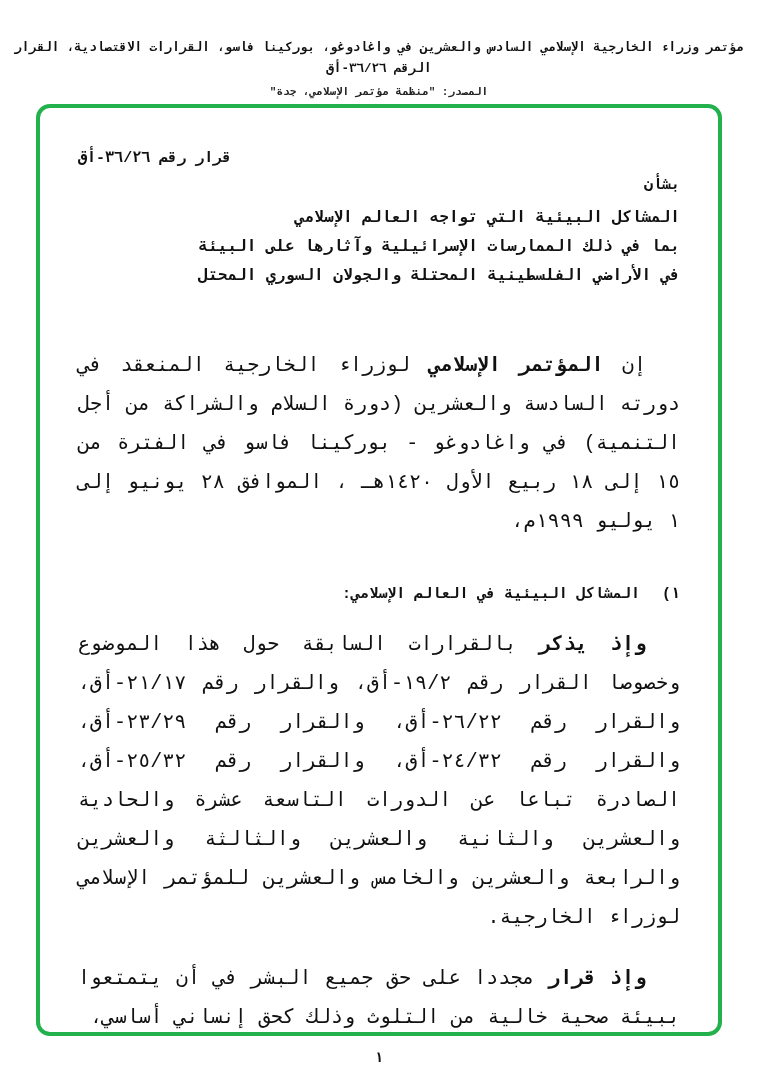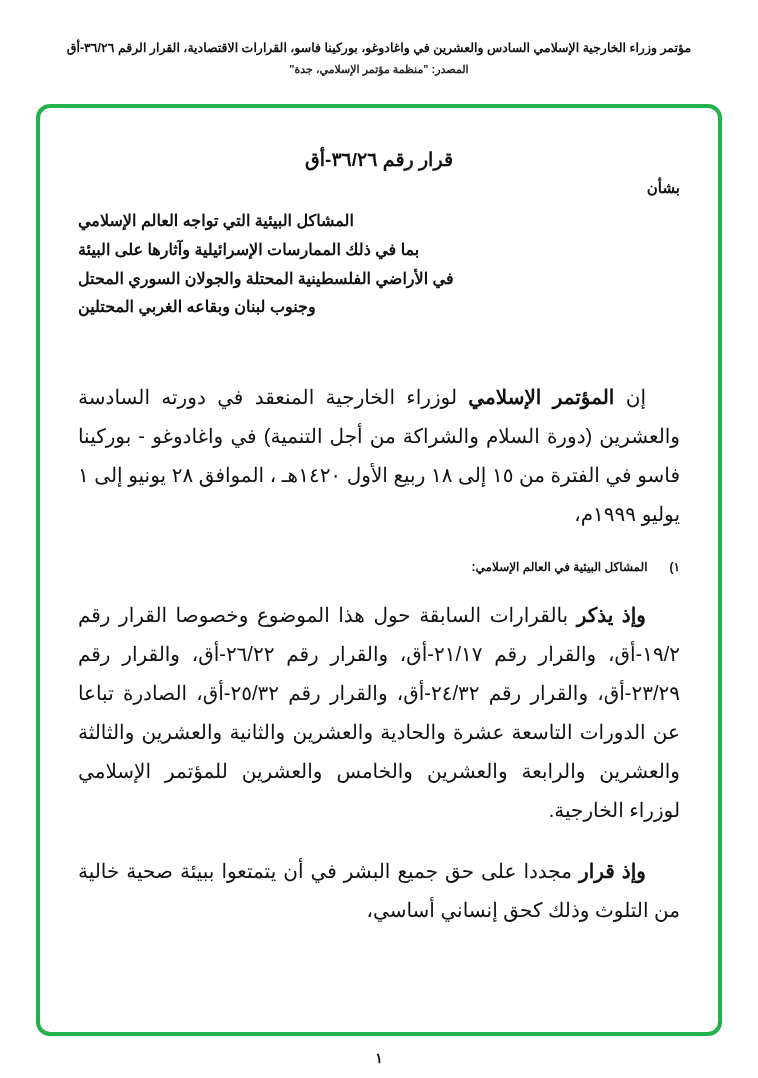--- a/index.html
+++ b/index.html
@@ -4,21 +4,21 @@
 <style>
   :root { --green: #22b14c; --ink: #111; }
   * { box-sizing: border-box; }
   html, body { margin: 0; padding: 0; background: #ffffff; }
   .page {
     position: relative;
     width: 758px;
     height: 1078px;
     margin: 0 auto;
     background: #ffffff;
-    font-family: Liberation Sans, sans-serif;
+    font-family: Liberation Mono, monospace;
     direction: rtl;
     color: var(--ink);
     overflow: hidden;
   }
   .header {
     padding-top: 38px;
     text-align: center;
     font-weight: bold;
   }
   .header .h1 {
@@ -34,49 +34,49 @@
     position: absolute;
     top: 104px;
     left: 36px;
     right: 36px;
     bottom: 42px;
     border: 4px solid var(--green);
     border-radius: 14px;
     padding: 26px 38px 0 38px;
   }
   .title {
-    text-align: center;
+    text-align: left;
     font-weight: bold;
-    font-size: 19px;
+    font-size: 15px;
     margin: 14px 0 8px 0;
   }
   .about {
     font-weight: bold;
     font-size: 15px;
     margin: 0 0 10px 0;
   }
   .headings {
-    text-align: left;
+    text-align: right;
     font-weight: bold;
     font-size: 16px;
     line-height: 1.8;
   }
   .para {
     margin: 22px 0 0 0;
     font-size: 20px;
     line-height: 1.95;
     text-align: justify;
     text-indent: 34px;
   }
   .para.first { margin-top: 56px; }
   .lead { font-weight: bold; }
   .section {
-    margin-top: 26px;
+    margin-top: 43px;
     font-weight: bold;
-    font-size: 12px;
+    font-size: 15px;
   }
   .section .num { margin-left: 22px; }
   .pageno {
     position: absolute;
     bottom: 12px;
     left: 0;
     right: 0;
     text-align: center;
     font-size: 14px;
     font-weight: bold;
@@ -94,21 +94,20 @@
 
   <div class="frame">
 
     <div class="title">قرار رقم ٣٦/٢٦-أق</div>
     <div class="about">بشأن</div>
 
     <div class="headings">
       <div>المشاكل البيئية التي تواجه العالم الإسلامي</div>
       <div>بما في ذلك الممارسات الإسرائيلية وآثارها على البيئة</div>
       <div>في الأراضي الفلسطينية المحتلة والجولان السوري المحتل</div>
-      <div>وجنوب لبنان وبقاعه الغربي المحتلين</div>
     </div>
 
     <p class="para first"><span>إن </span><span class="lead">المؤتمر الإسلامي</span><span> لوزراء الخارجية المنعقد في دورته السادسة والعشرين (دورة السلام والشراكة من أجل التنمية) في واغادوغو - بوركينا فاسو في الفترة من ١٥ إلى ١٨ ربيع الأول ١٤٢٠هـ ، الموافق ٢٨ يونيو إلى ١ يوليو ١٩٩٩م،</span></p>
 
 
     <div class="section"><span class="num">١)</span><span>المشاكل البيئية في العالم الإسلامي:</span></div>
 
     <p class="para"><span class="lead">وإذ يذكر</span><span> بالقرارات السابقة حول هذا الموضوع وخصوصا القرار رقم ١٩/٢-أق، والقرار رقم ٢١/١٧-أق، والقرار رقم ٢٦/٢٢-أق، والقرار رقم ٢٣/٢٩-أق، والقرار رقم ٢٤/٣٢-أق، والقرار رقم ٢٥/٣٢-أق، الصادرة تباعا عن الدورات التاسعة عشرة والحادية والعشرين والثانية والعشرين والثالثة والعشرين والرابعة والعشرين والخامس والعشرين للمؤتمر الإسلامي لوزراء الخارجية.</span></p>
 
 

